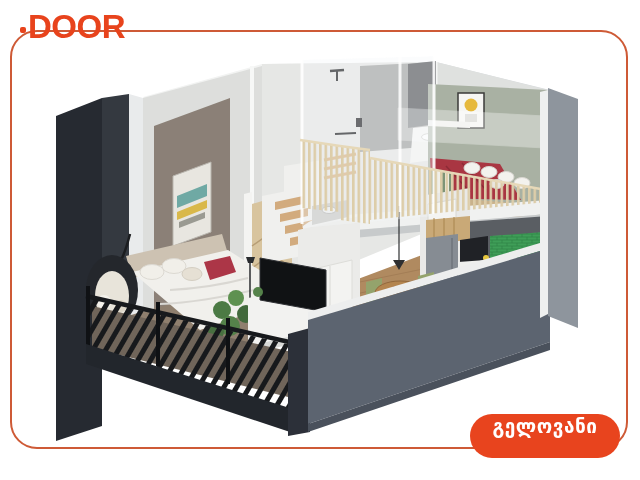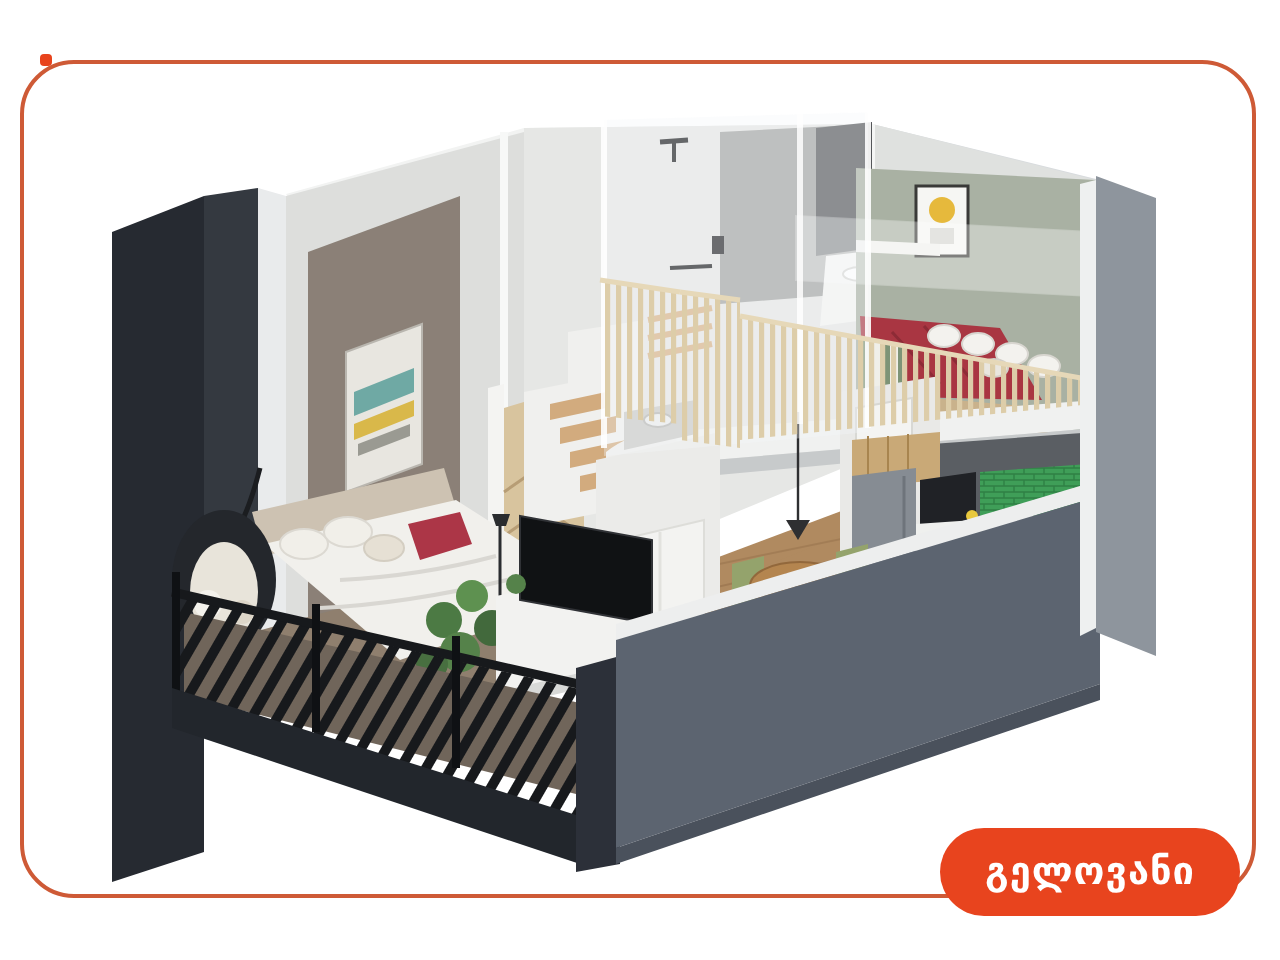--- a/index.html
+++ b/index.html
@@ -21,21 +21,21 @@
   }
   .logo .l1{font-size:33px;line-height:27px;letter-spacing:-1.5px;display:block;}
   .logo .l2{font-size:33px;line-height:26px;letter-spacing:-0.5px;display:block;}
   .logo .dot{
     position:absolute;left:-8px;top:13px;width:6px;height:6px;border-radius:2px;
     background:var(--brand,#e8431c);
   }
   .badge{
     position:absolute;right:20px;bottom:22px;width:150px;height:44px;
     border-radius:23px;background:var(--badge-bg,#e8441e);
-    display:flex;align-items:center;justify-content:center;
+    display:flex;justify-content:center;
     cursor:pointer;border:none;
   }
   .badge span{
     color:var(--badge-fg,#ffffff);
     font-family:"DejaVu Sans",sans-serif;
     font-size:19px;font-weight:bold;letter-spacing:0.5px;
   }
 </style>
 </head>
 <body>
@@ -270,17 +270,18 @@
     <polygon points="308,312 550,240 550,248 308,320" fill="#edeeee"></polygon>
     <polygon points="308,320 550,248 550,342 308,424" style="fill:var(--c-exterior_slate,#5c6470)"></polygon>
     <polygon points="308,424 550,342 550,350 308,432" fill="#4a515c"></polygon>
     <polygon points="540,92 548,90 548,314 540,318" fill="#eef0f0"></polygon>
     <polygon points="548,88 578,99 578,328 548,316" style="fill:var(--c-exterior_gray,#8e959d)"></polygon>
   </g>
 </svg>
 
 <div class="logo">
   <span class="dot"></span>
+  <span class="l2">DOOR</span>
 </div>
 
 <button class="badge">
   <span>გელოვანი</span>
 </button>
 
 </body></html>

